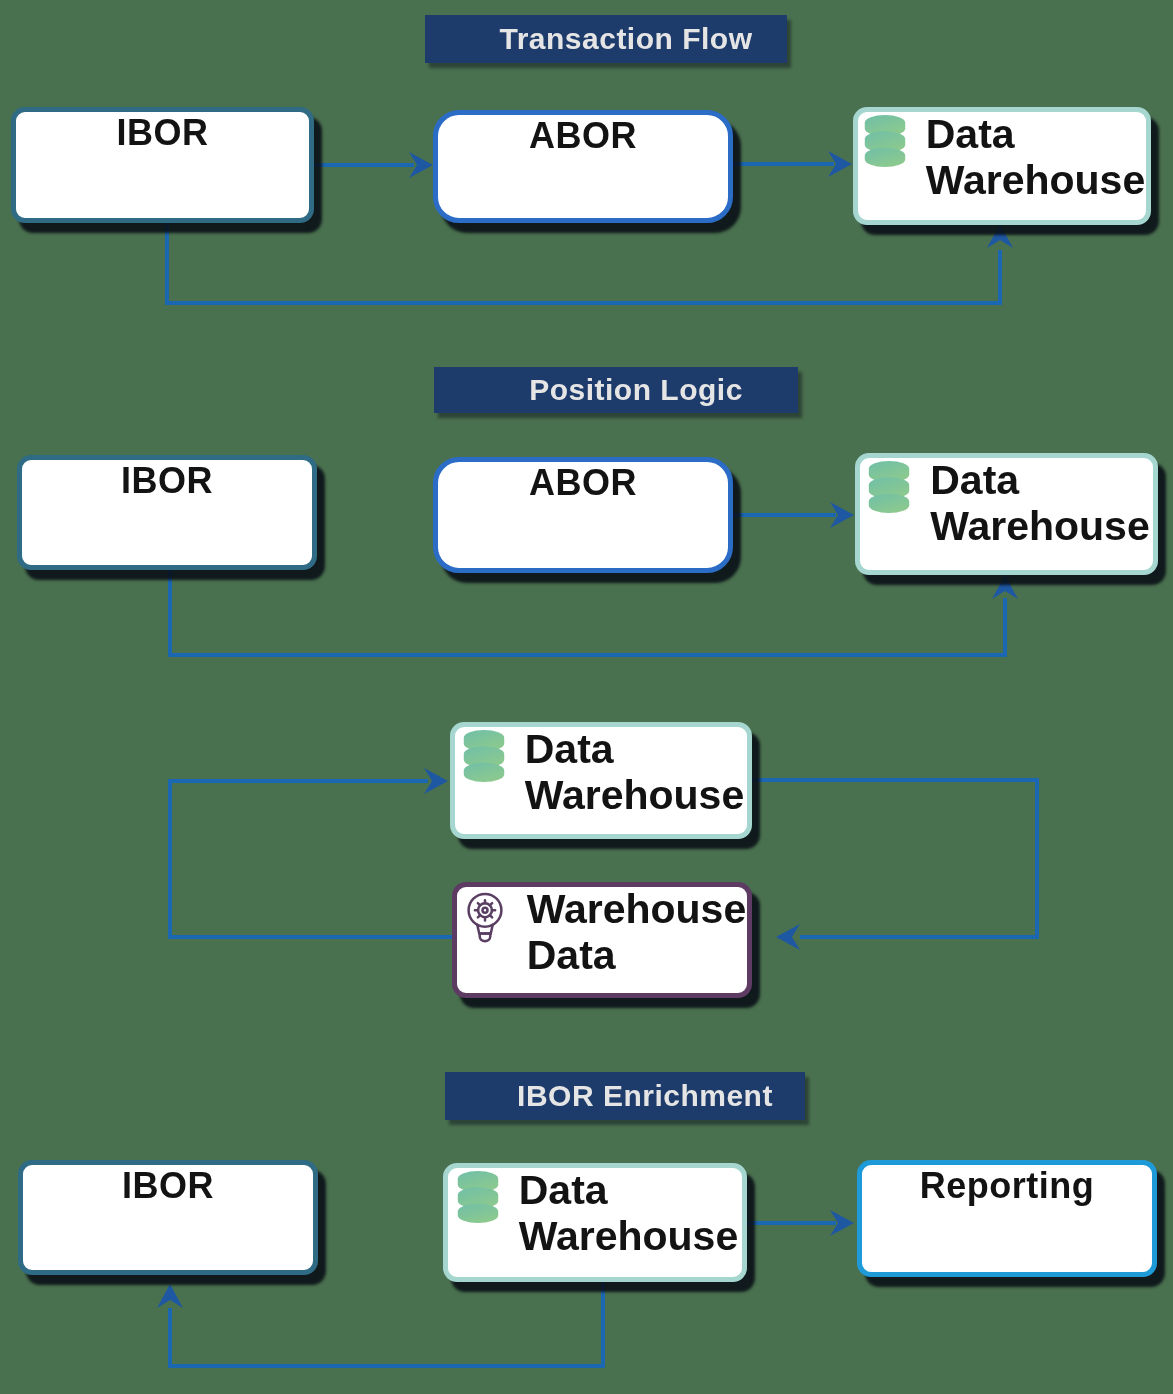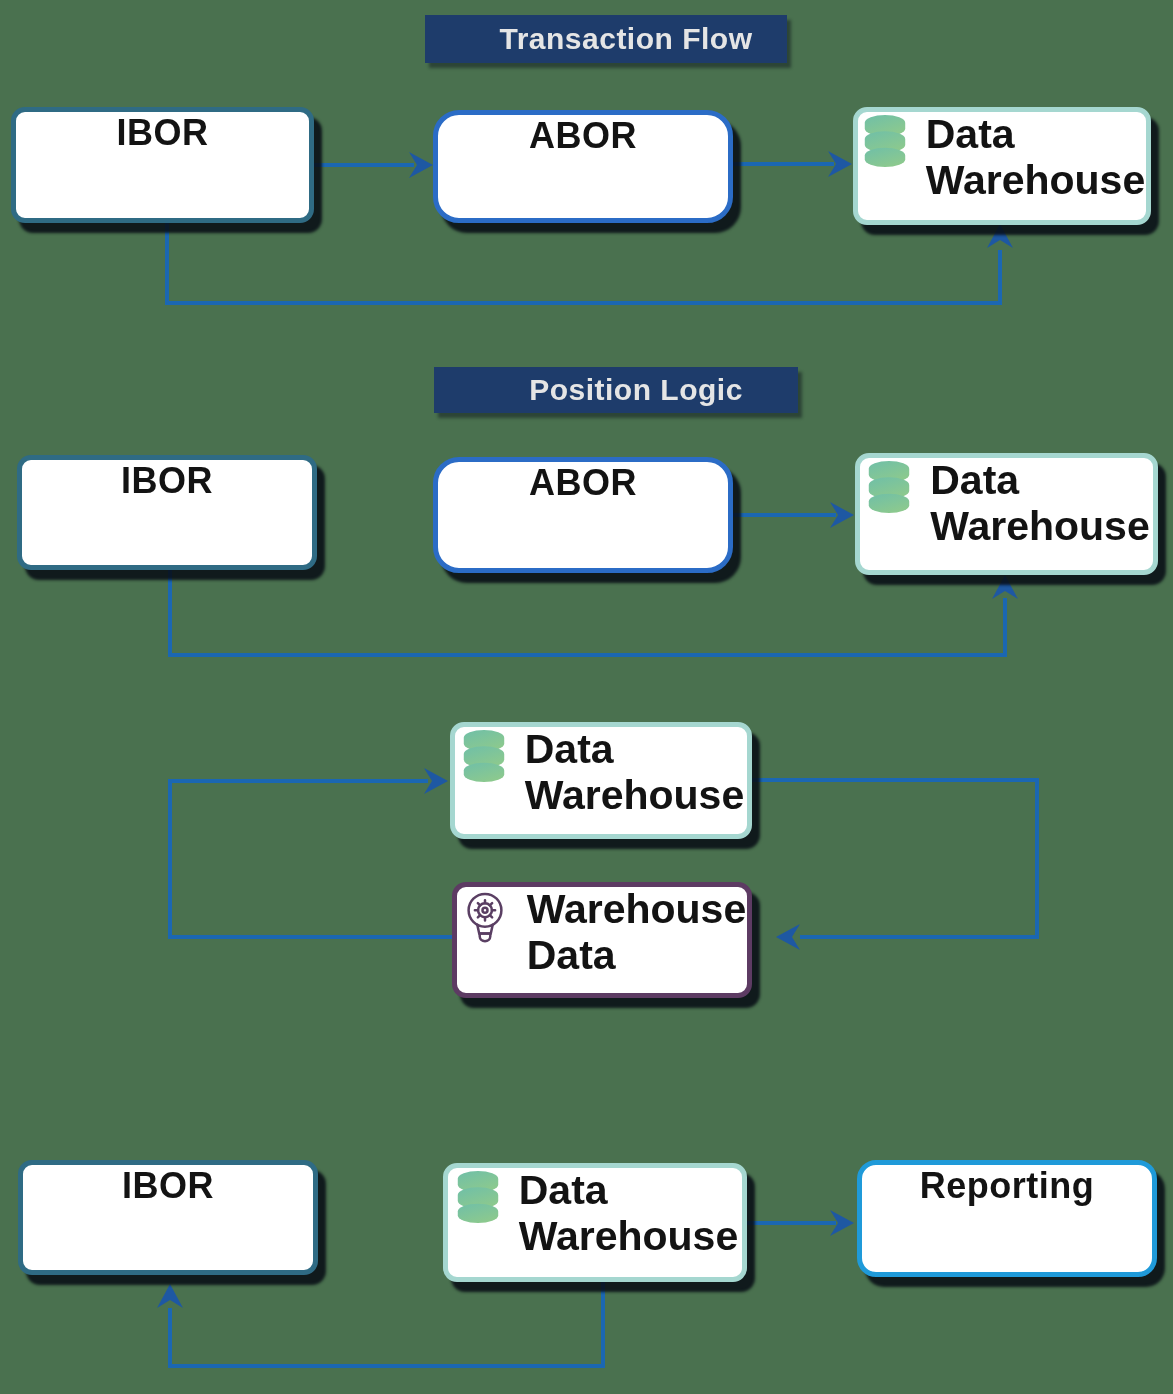--- a/index.html
+++ b/index.html
@@ -44,21 +44,21 @@
     gap:15px;
     color:#131313;
     font-weight:bold;
     box-sizing:border-box;
   }
   .node .lbl{font-size:36px; letter-spacing:0.5px; text-align:center;}
   .node .lbl2{font-size:41px; line-height:1.12; text-align:left;}
   .b-teal-dark{border-color:#2F6B84;}
   .b-blue{border-color:#2B6CC6;border-radius:26px;}
   .b-teal-light{border-color:#A5D7D0;}
-  .b-cyan{border-color:#1F9AD9;border-radius:19px;}
+  .b-cyan{border-color:#1F9AD9;}
   .b-plum{border-color:#5D3B63;}
   .iconwrap{flex:0 0 auto; display:flex; align-items:center; justify-content:center;}
 </style>
 </head>
 <body>
 
 <div class="stage">
 
   <svg width="0" height="0" style="position:absolute">
     <defs>
@@ -89,20 +89,21 @@
       <path d="M1005 575 L992 599 L1005 591 L1018 599 Z"></path>
       <path d="M448 781 L424 768 L432 781 L424 794 Z"></path>
       <path d="M776 937 L800 924 L792 937 L800 950 Z"></path>
       <path d="M854 1223 L830 1210 L838 1223 L830 1236 Z"></path>
       <path d="M170 1284 L157 1308 L170 1300 L183 1308 Z"></path>
     </g>
   </svg>
 
   <div class="badge" style="left:425px; top:15px; width:322px; height:48px;">Transaction Flow</div>
   <div class="badge" style="left:434px; top:367px; width:324px; height:46px;">Position Logic</div>
+  <div class="badge" style="left:445px; top:1072px; width:320px; height:48px;">IBOR Enrichment</div>
 
   <div class="node b-teal-dark" style="left:11px; top:107px; width:303px; height:116px;">
     <span class="lbl">IBOR</span>
   </div>
 
   <div class="node b-blue" style="left:433px; top:110px; width:300px; height:113px;">
     <span class="lbl">ABOR</span>
   </div>
 
   <div class="node b-teal-light" style="left:853px; top:107px; width:298px; height:118px;">

